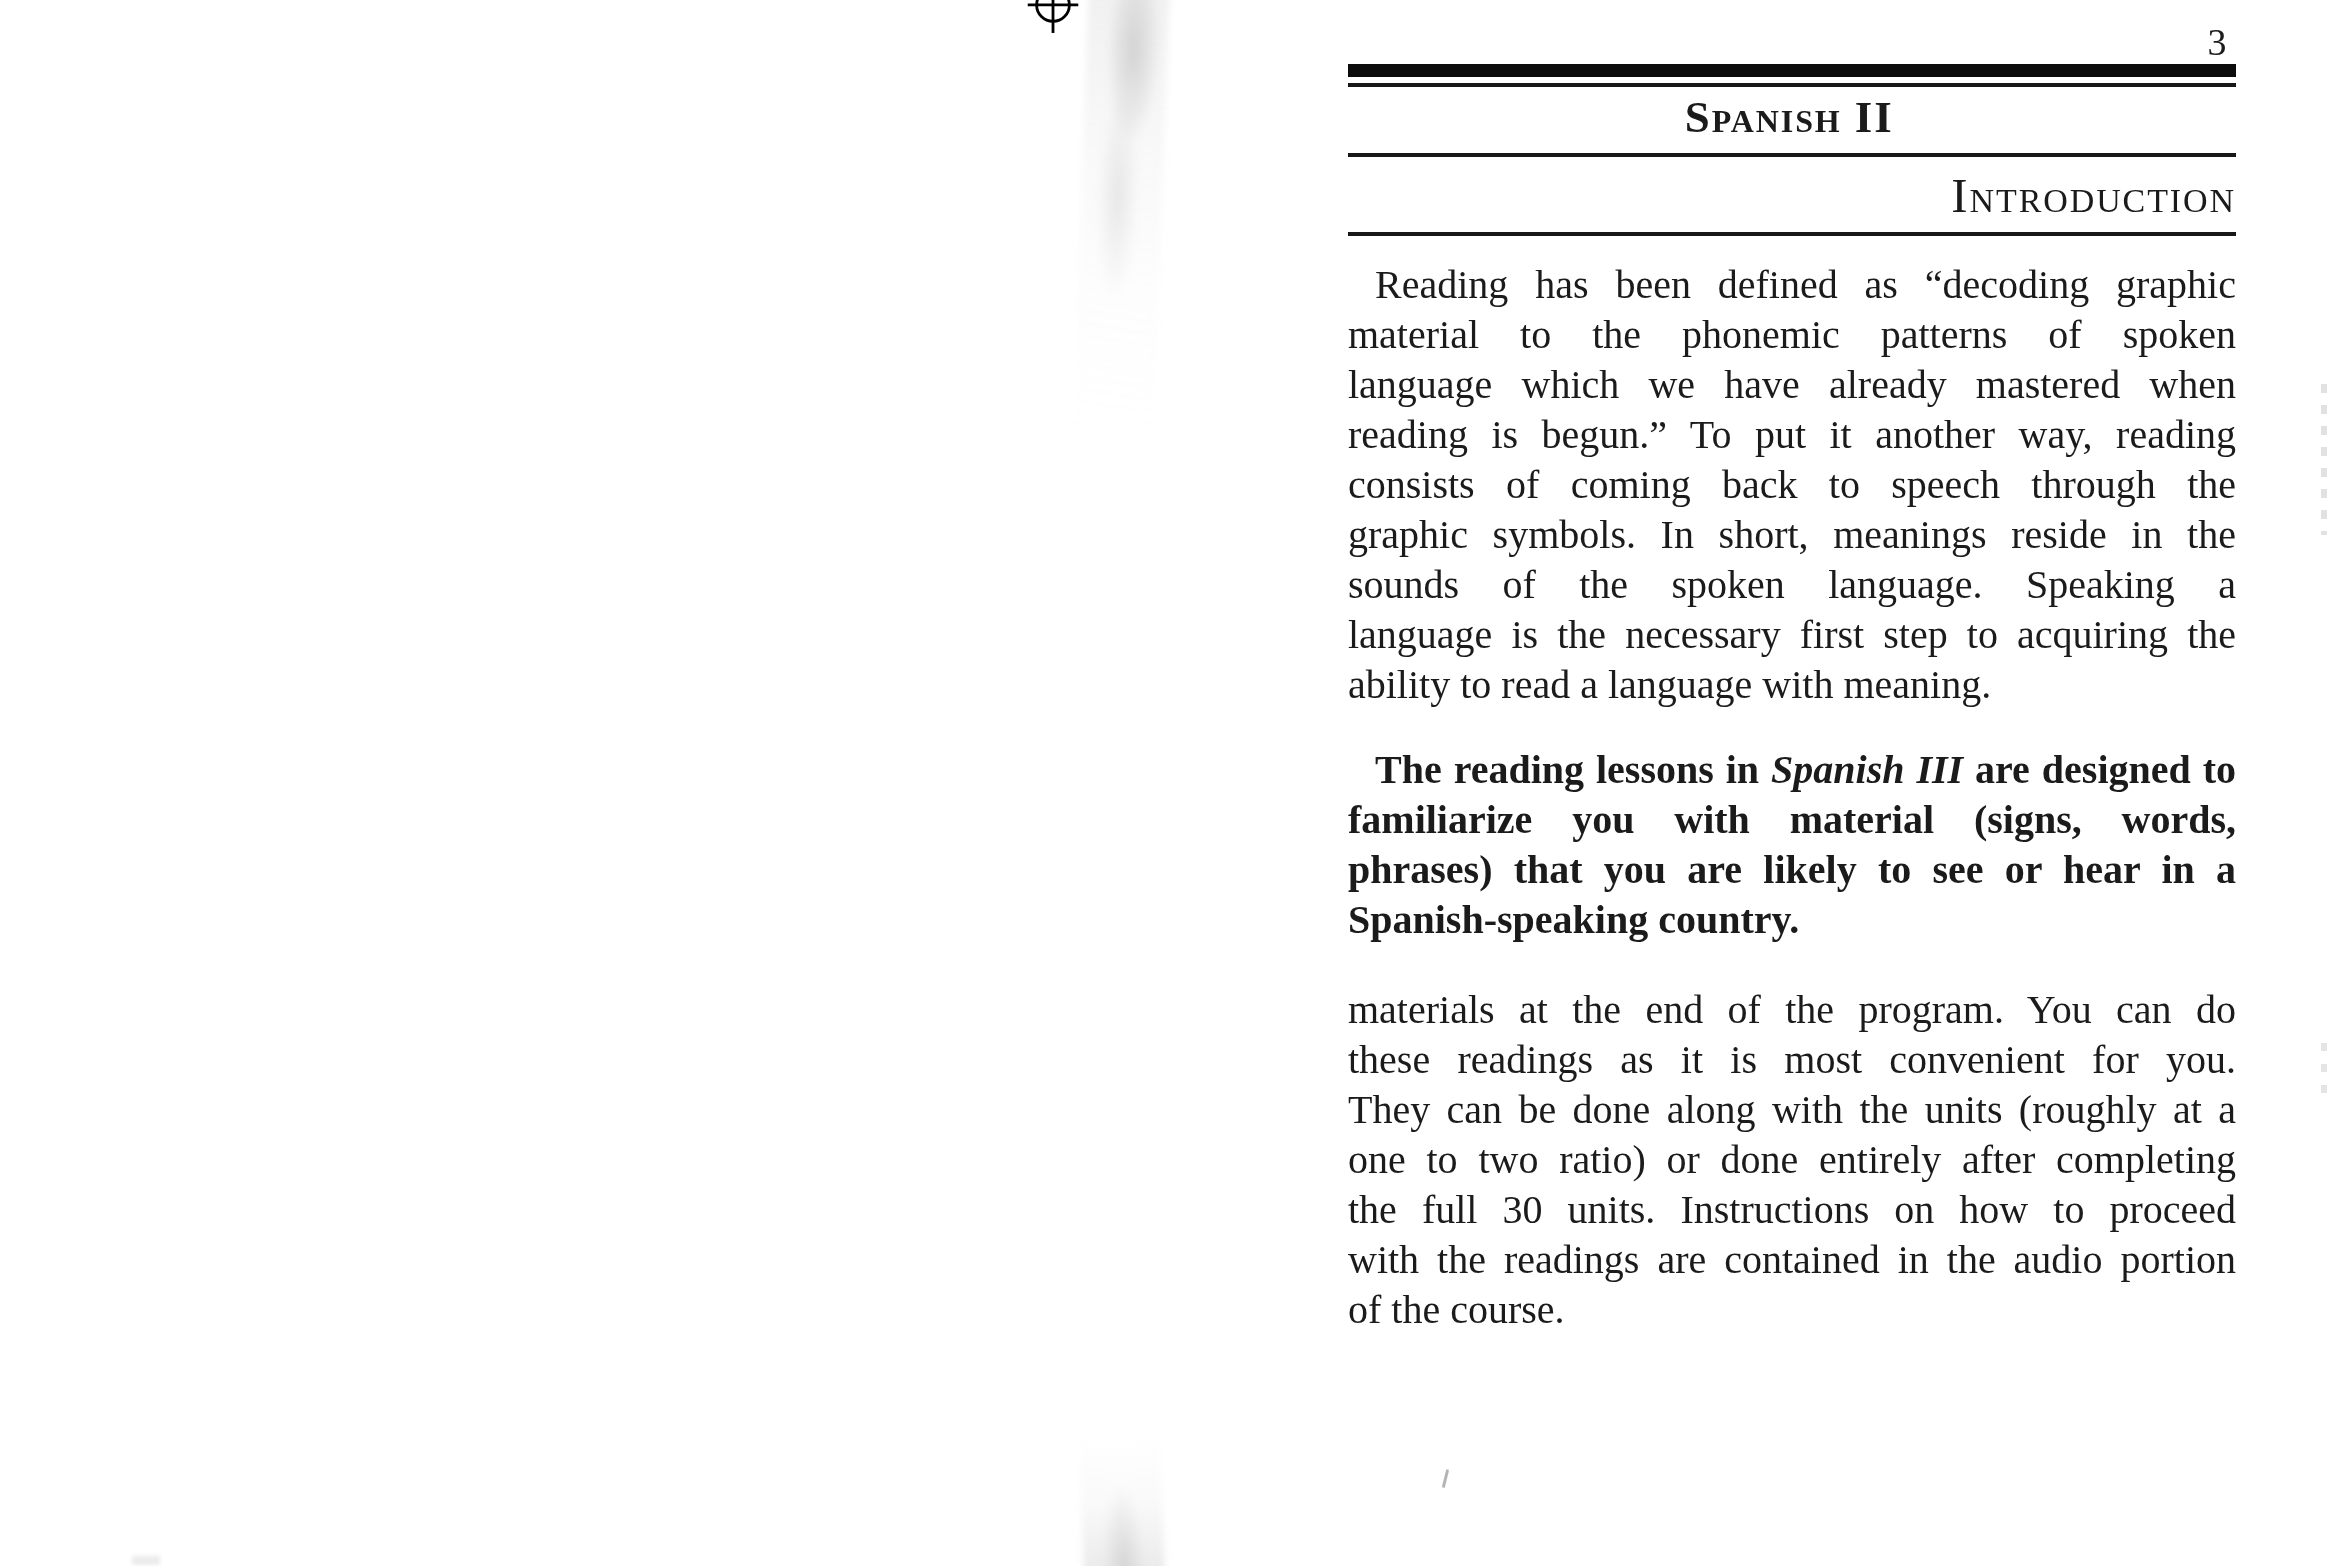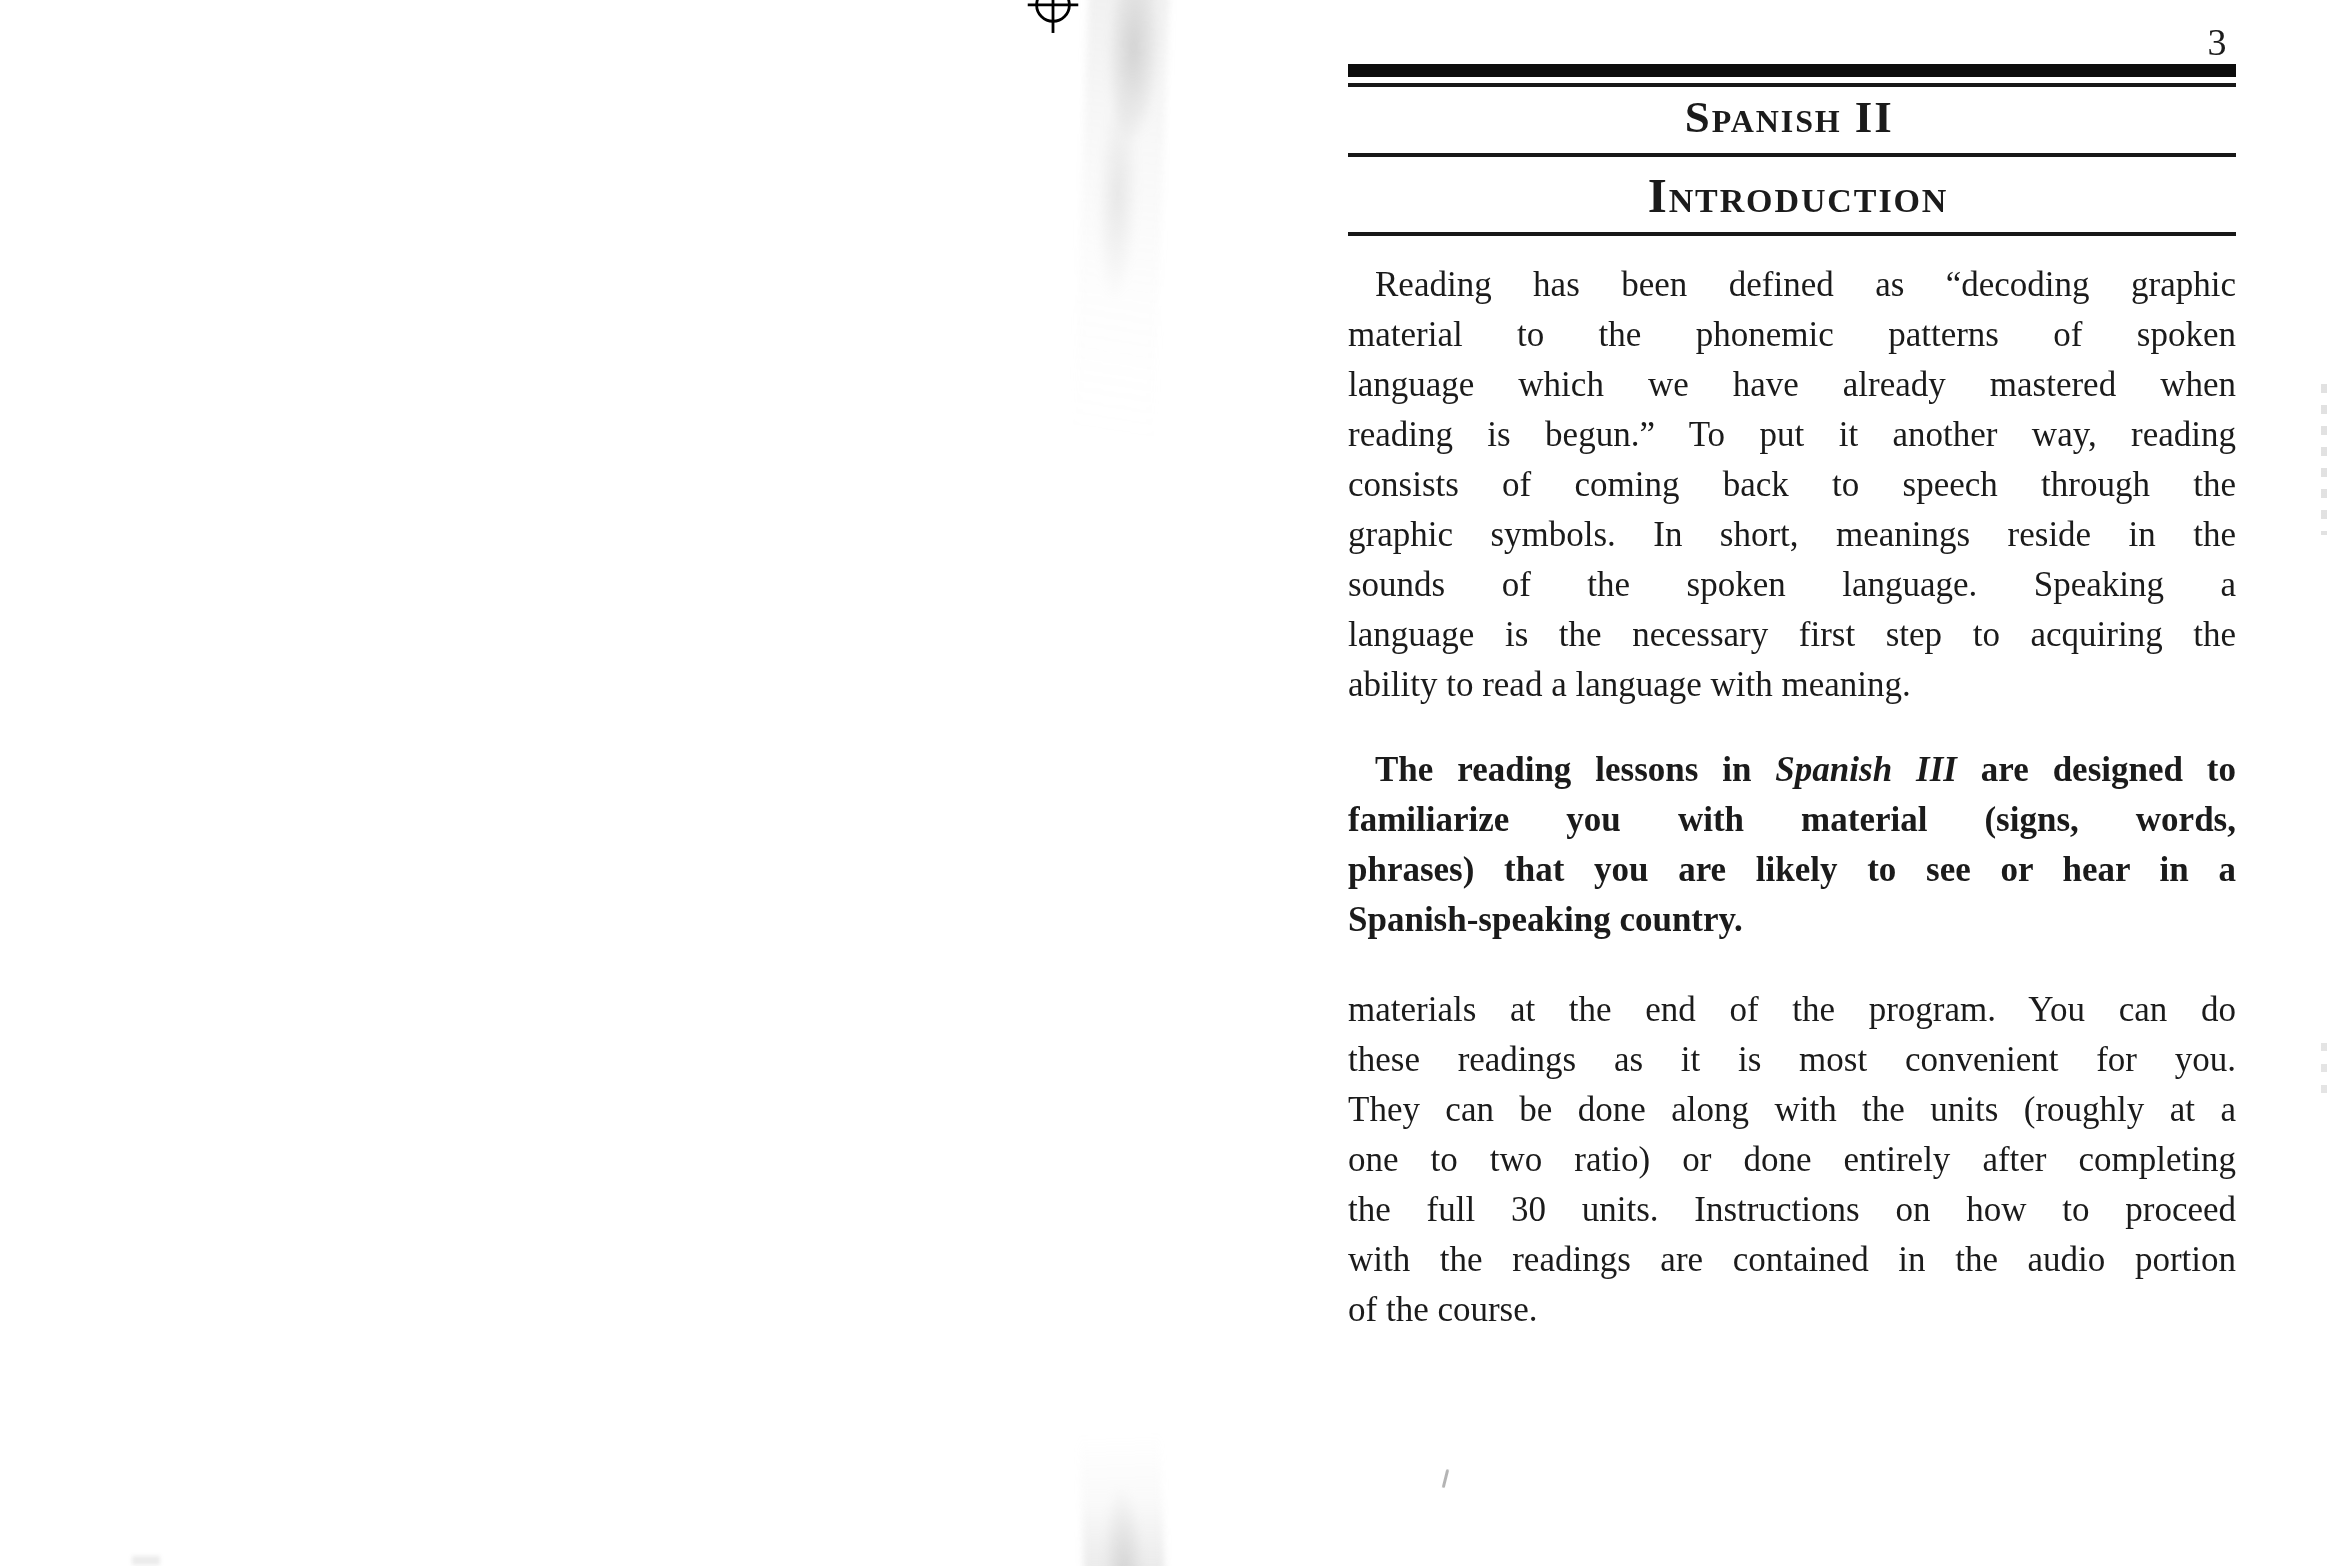--- a/index.html
+++ b/index.html
@@ -115,27 +115,27 @@
     font-weight: bold;
     font-variant: small-caps;
     letter-spacing: 1.9px;
     text-align: center;
     padding-right: 5.6px;
   }
   .section-title {
     margin: 13px 0 0 12px;
     font-size: 49px;
     line-height: 51px;
-    font-weight: bold;
+    font-weight: normal;
     font-variant: small-caps;
     letter-spacing: 1.9px;
-    text-align: center;
+    text-align: right;
   }
   .body-text {
-    font-size: 35px;
+    font-size: 40px;
     line-height: 50px;
     margin-top: 6px;
   }
   .para { margin: 0; }
   .para.p1 { margin-top: 24.5px; }
   .para.p2 { margin-top: 35px; font-weight: bold; }
   .para.p3 { margin-top: 40px; }
   .pline {
     text-align: justify;
     text-align-last: justify;

